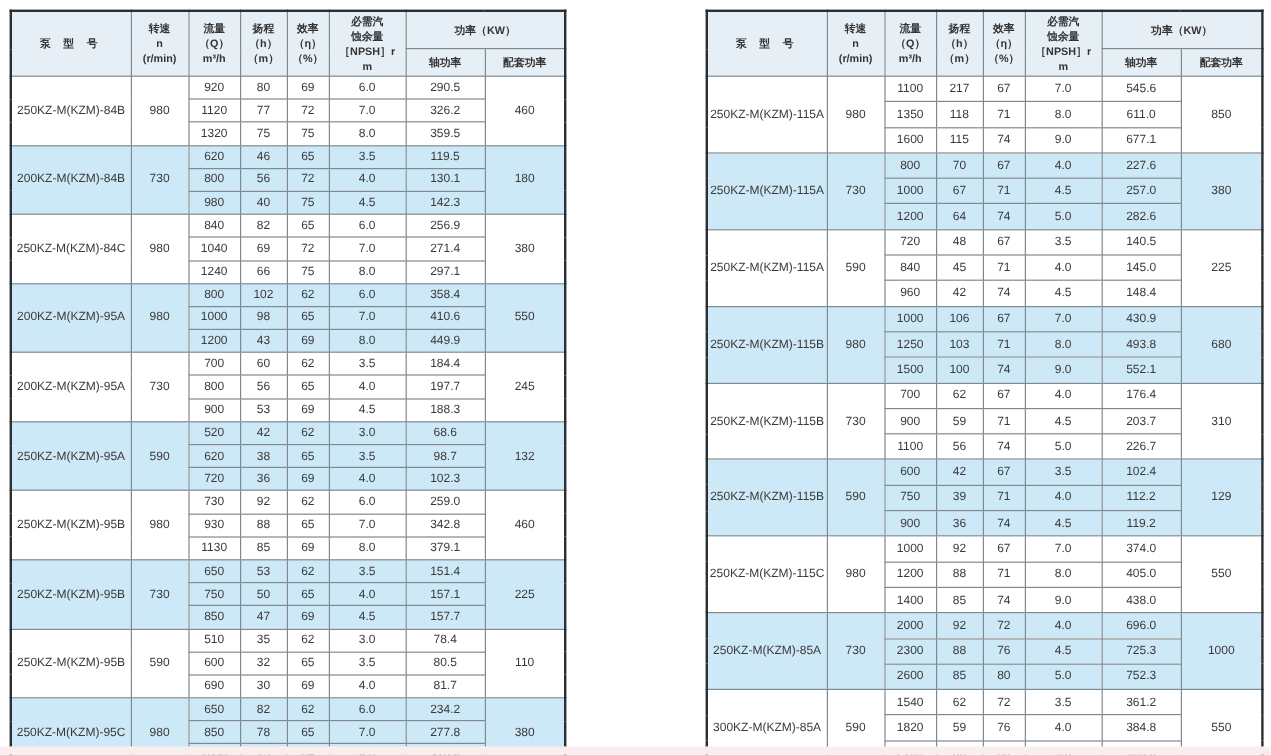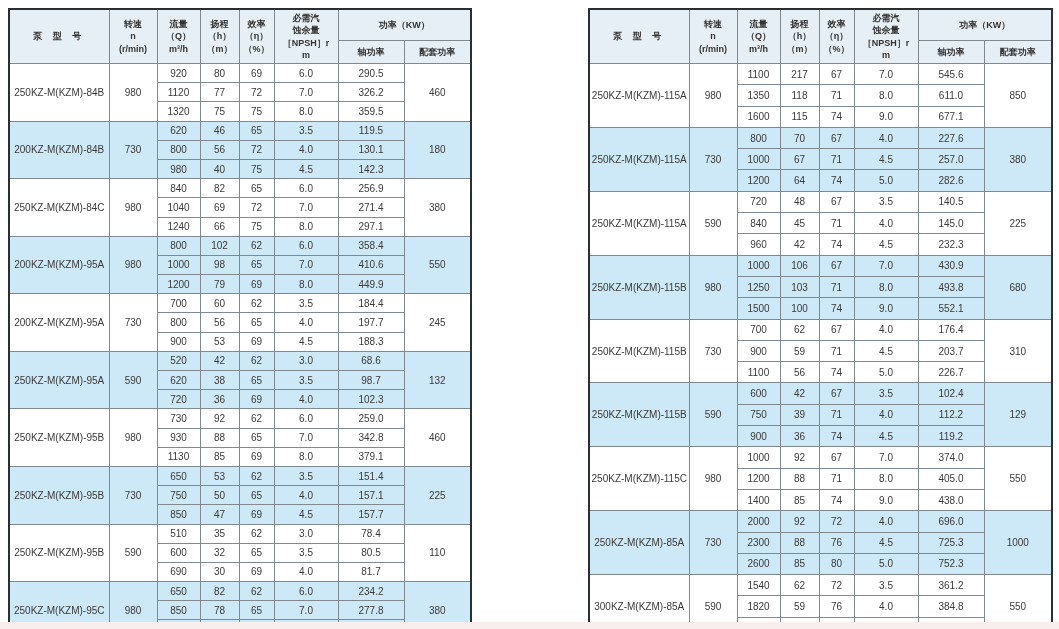--- a/index.html
+++ b/index.html
@@ -194,21 +194,21 @@
         </tr>
         <tr class="shaded">
           <td>1000</td>
           <td>98</td>
           <td>65</td>
           <td>7.0</td>
           <td>410.6</td>
         </tr>
         <tr class="shaded">
           <td>1200</td>
-          <td>79</td>
+          <td>43</td>
           <td>69</td>
           <td>8.0</td>
           <td>449.9</td>
         </tr>
         <tr>
           <td rowspan="3" class="model-cell">200KZ-M(KZM)-95A</td>
           <td rowspan="3" class="speed-cell">730</td>
           <td>700</td>
           <td>60</td>
           <td>62</td>
@@ -454,21 +454,21 @@
           <td>45</td>
           <td>71</td>
           <td>4.0</td>
           <td>145.0</td>
         </tr>
         <tr>
           <td>960</td>
           <td>42</td>
           <td>74</td>
           <td>4.5</td>
-          <td>232.3</td>
+          <td>148.4</td>
         </tr>
         <tr class="shaded">
           <td rowspan="3" class="model-cell">250KZ-M(KZM)-115B</td>
           <td rowspan="3" class="speed-cell">980</td>
           <td>1000</td>
           <td>106</td>
           <td>67</td>
           <td>7.0</td>
           <td>430.9</td>
           <td rowspan="3" class="matched-power-cell">680</td>

